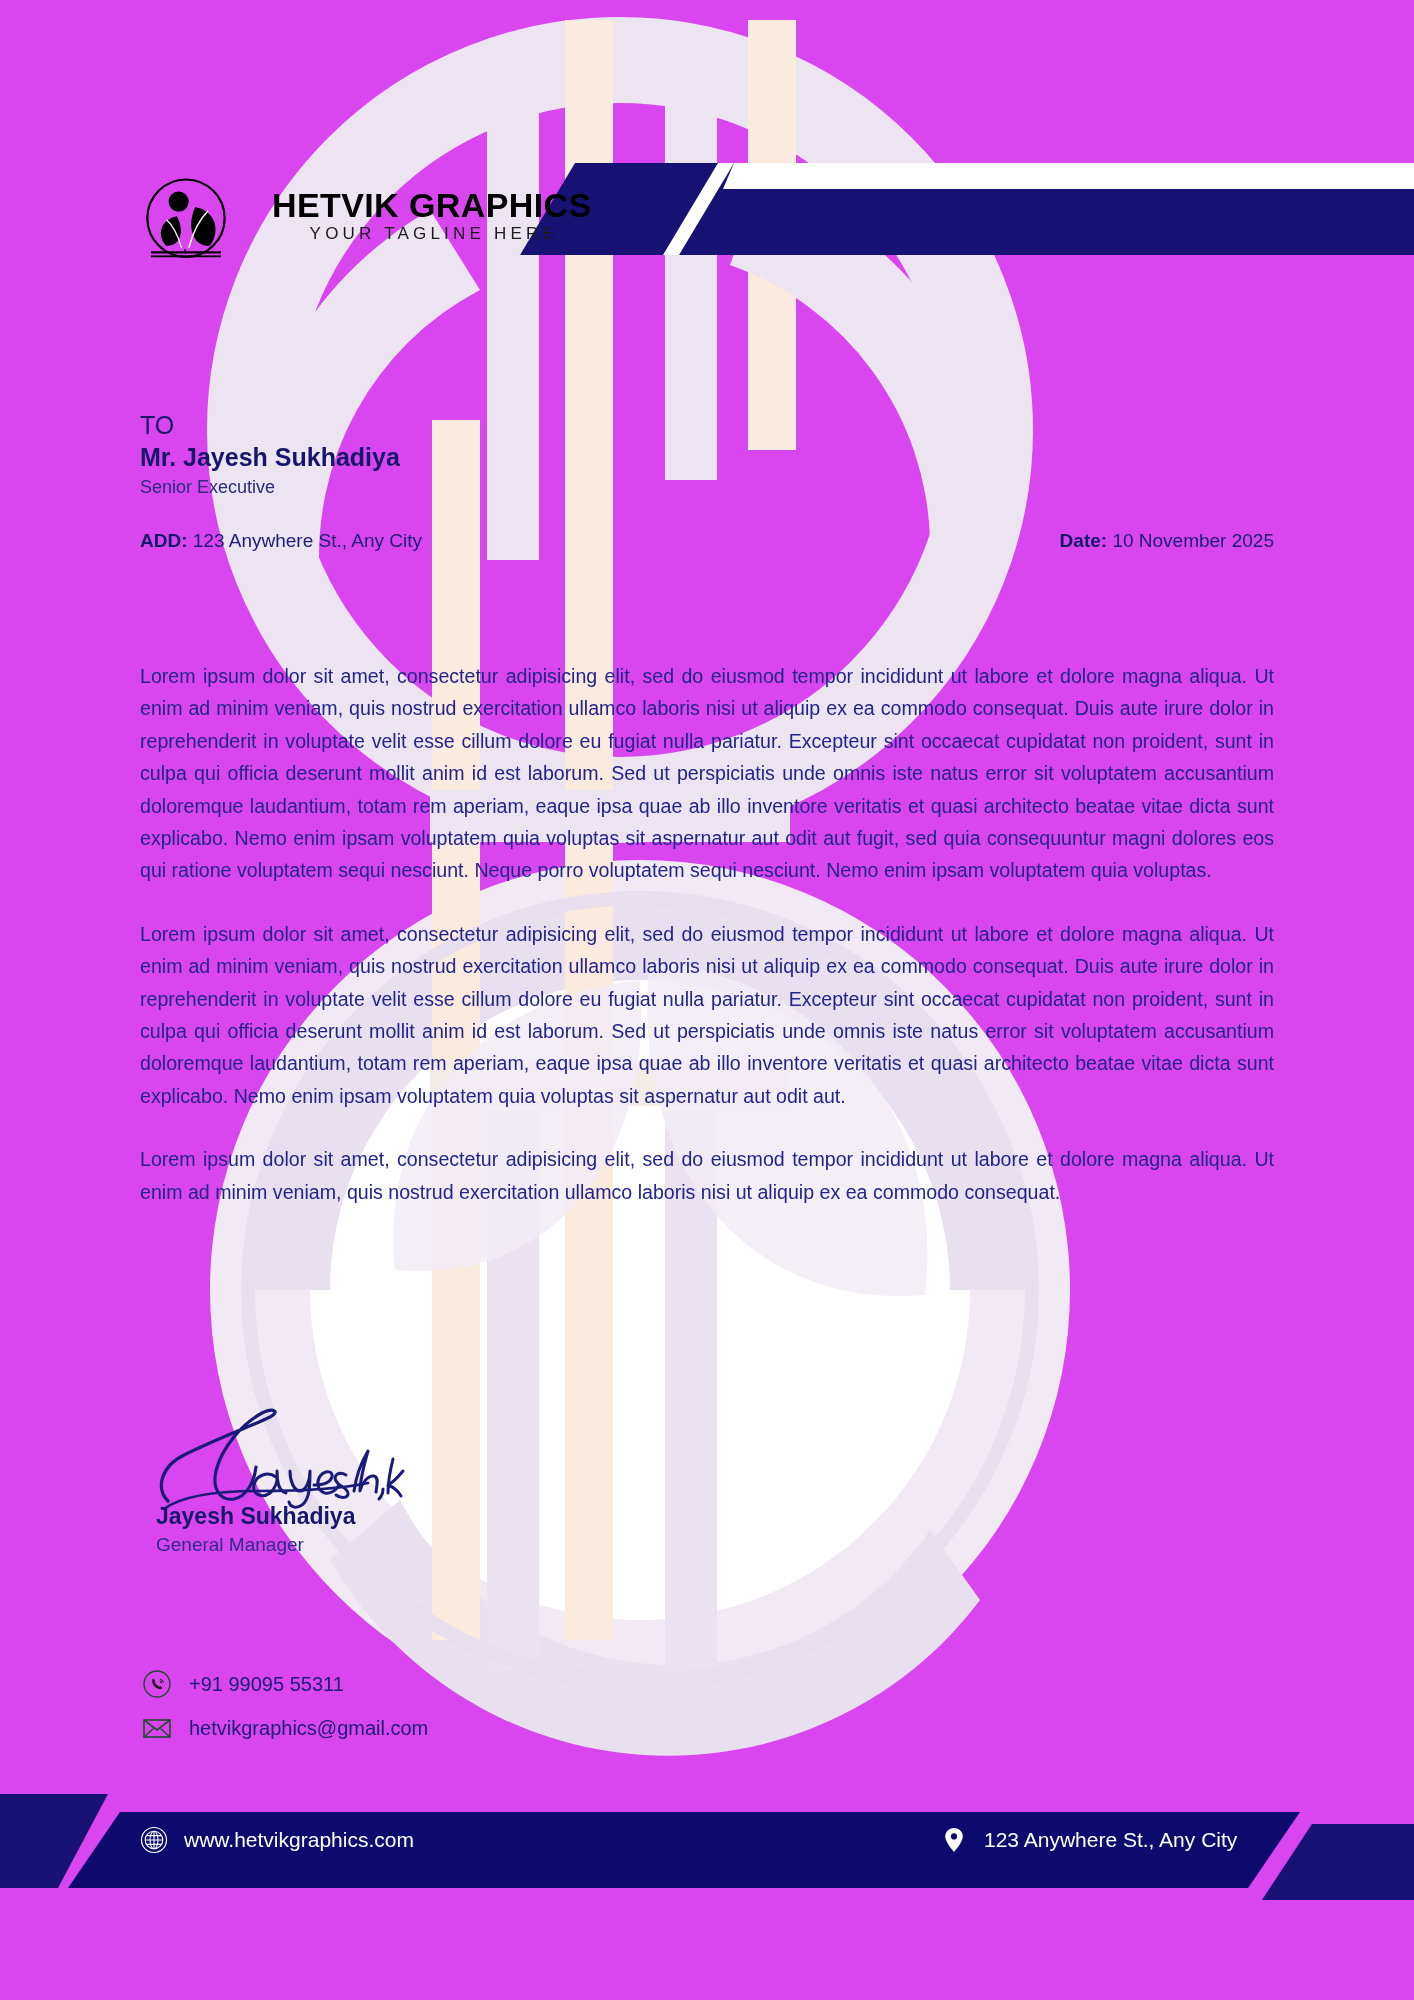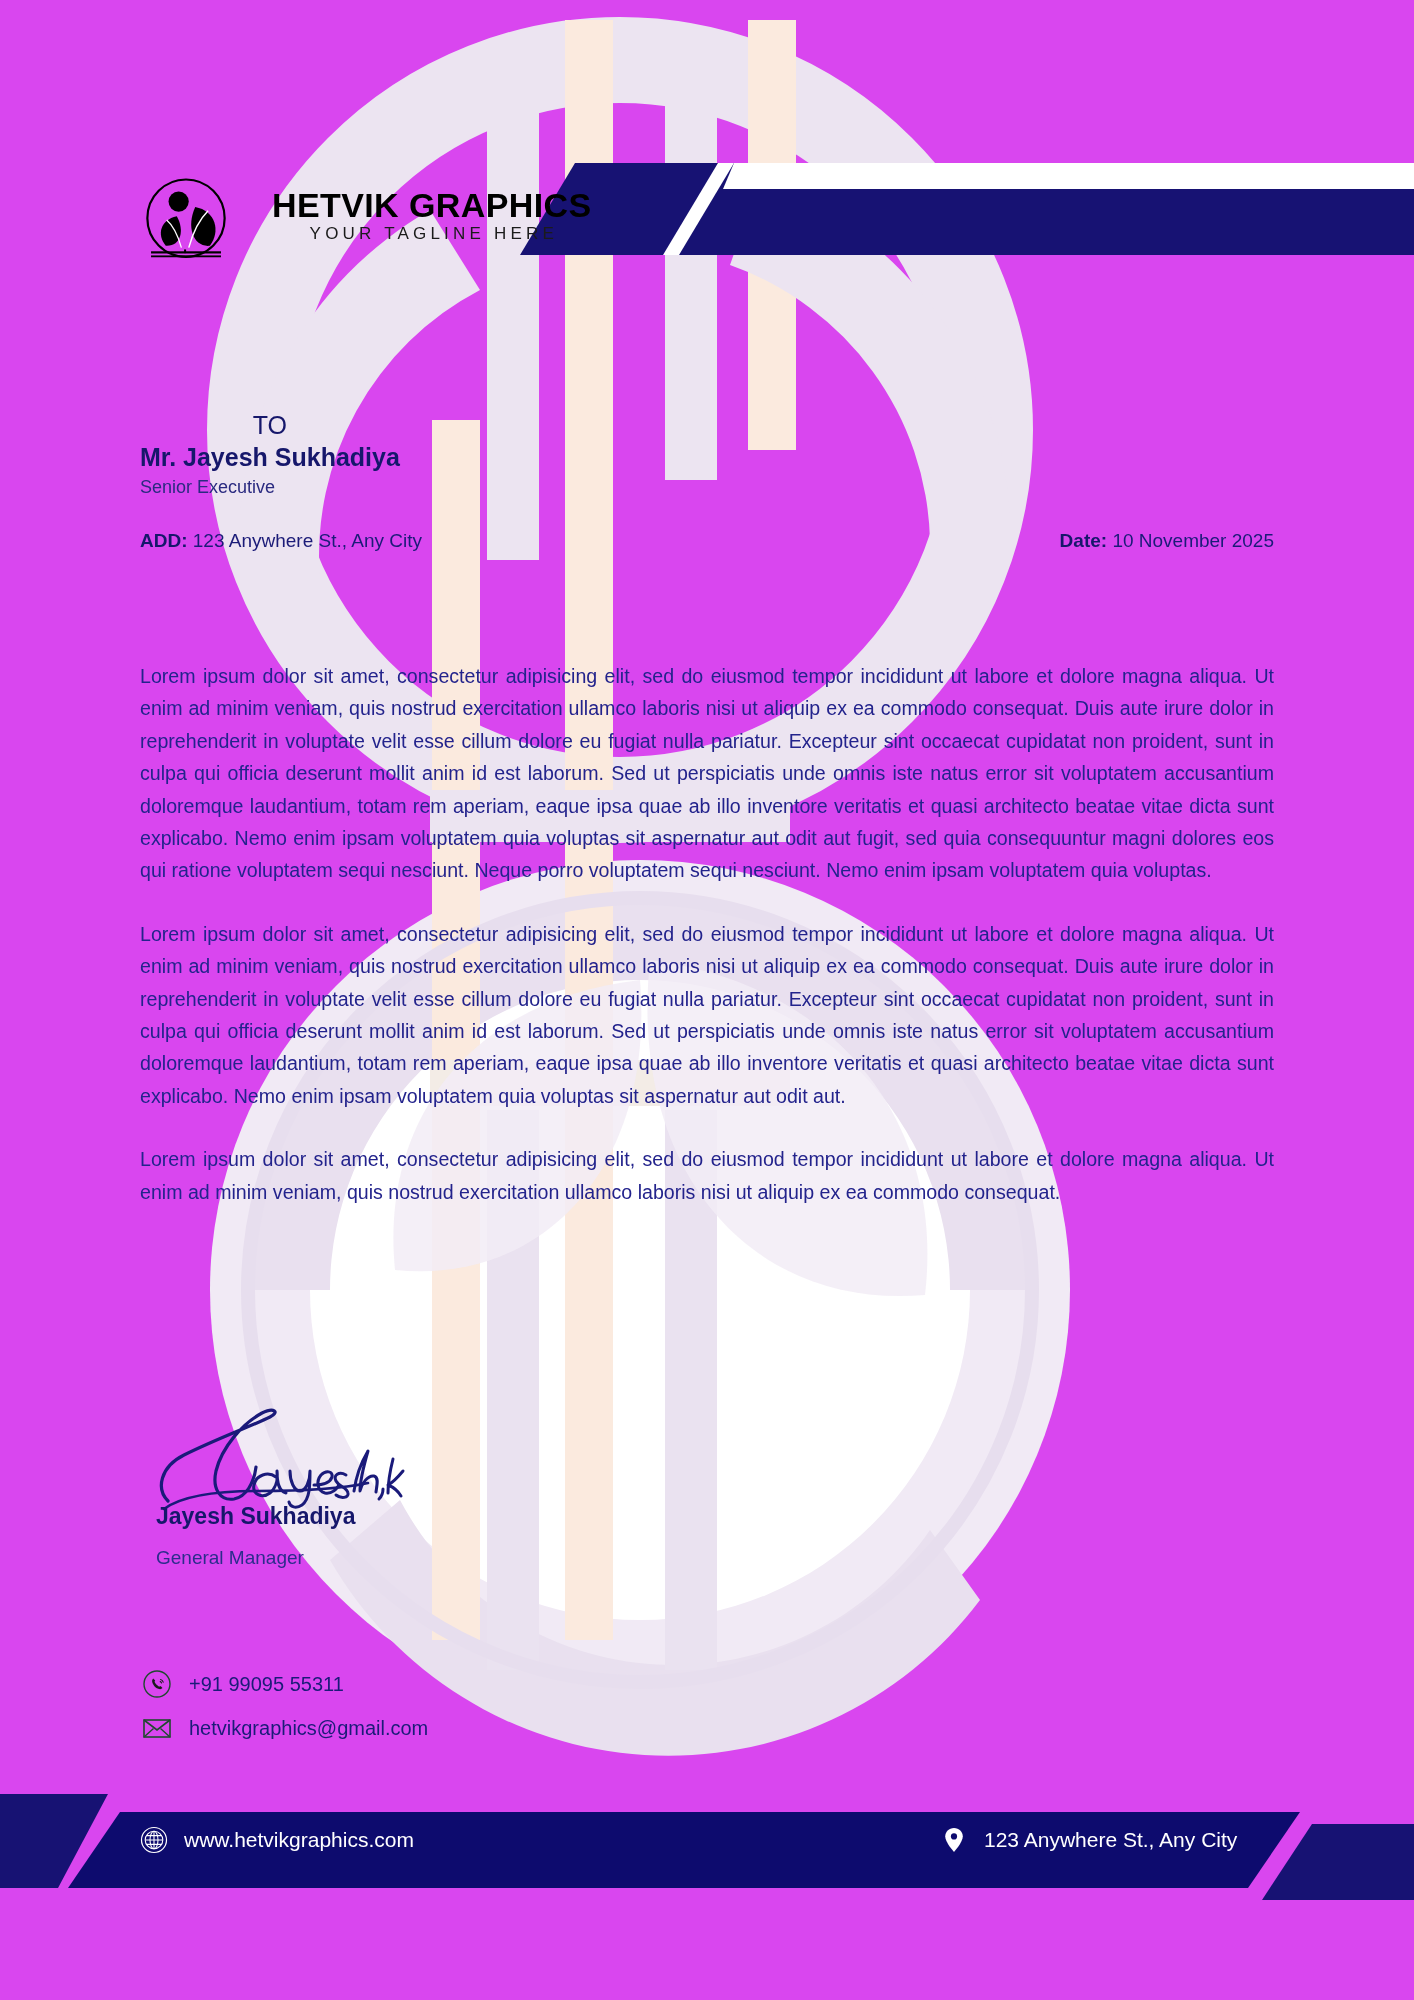--- a/index.html
+++ b/index.html
@@ -42,21 +42,21 @@
     margin-left: 4px; white-space: nowrap; text-align: center;
   }
 
   .header-banner {
     position: absolute; left: 520px; top: 163px;
     width: 894px; height: 92px;
   }
 
   
   .to-block { position: absolute; left: 140px; top: 410px; z-index: 5; }
-  .to-label { font-size: 25px; color: #16176b; line-height: 1.22; text-align: center; }
+  .to-label { font-size: 25px; color: #16176b; line-height: 1.22; }
   .to-name { font-size: 25px; font-weight: bold; color: #16176b; line-height: 1.25; margin-top: 1px; }
   .to-role { font-size: 18px; color: #2a2a80; line-height: 1.3; margin-top: 3px; }
 
   .meta-row {
     position: absolute; left: 140px; top: 530px; width: 1134px;
     display: flex; justify-content: space-between; align-items: baseline;
     z-index: 5;
   }
   .meta-txt { font-size: 19px; color: #1b1b78; white-space: nowrap; }
   .meta-txt b { font-weight: bold; color: #16176b; }
@@ -69,21 +69,21 @@
   .body-para {
     font-size: 19.6px; line-height: 32.4px; color: #23238c;
     text-align: justify; margin-bottom: 31px;
   }
   .body-para:last-child { margin-bottom: 0; }
 
   
   .sign-wrap { position: absolute; left: 156px; top: 1405px; z-index: 5; }
   .sign-svg { display: block; margin-left: -6px; }
   .sign-name { font-size: 23px; font-weight: bold; color: #16176b; margin-top: -12px; }
-  .sign-role { font-size: 19px; color: #2c2c8c; margin-top: 17px; }
+  .sign-role { font-size: 19px; color: #2c2c8c; margin-top: 4px; }
 
   
   .contacts { position: absolute; left: 142px; top: 1662px; z-index: 5; }
   .contact-row { display: flex; align-items: center; height: 44px; }
   .contact-ico { width: 30px; height: 30px; display: flex; align-items: center; justify-content: center; flex: 0 0 30px; }
   .contact-txt { font-size: 20px; color: #1b1b78; margin-left: 17px; white-space: nowrap; }
 
   
   .footer { position: absolute; left: 0; top: 1778px; width: 1414px; height: 140px; z-index: 5; }
   .footer-content {

